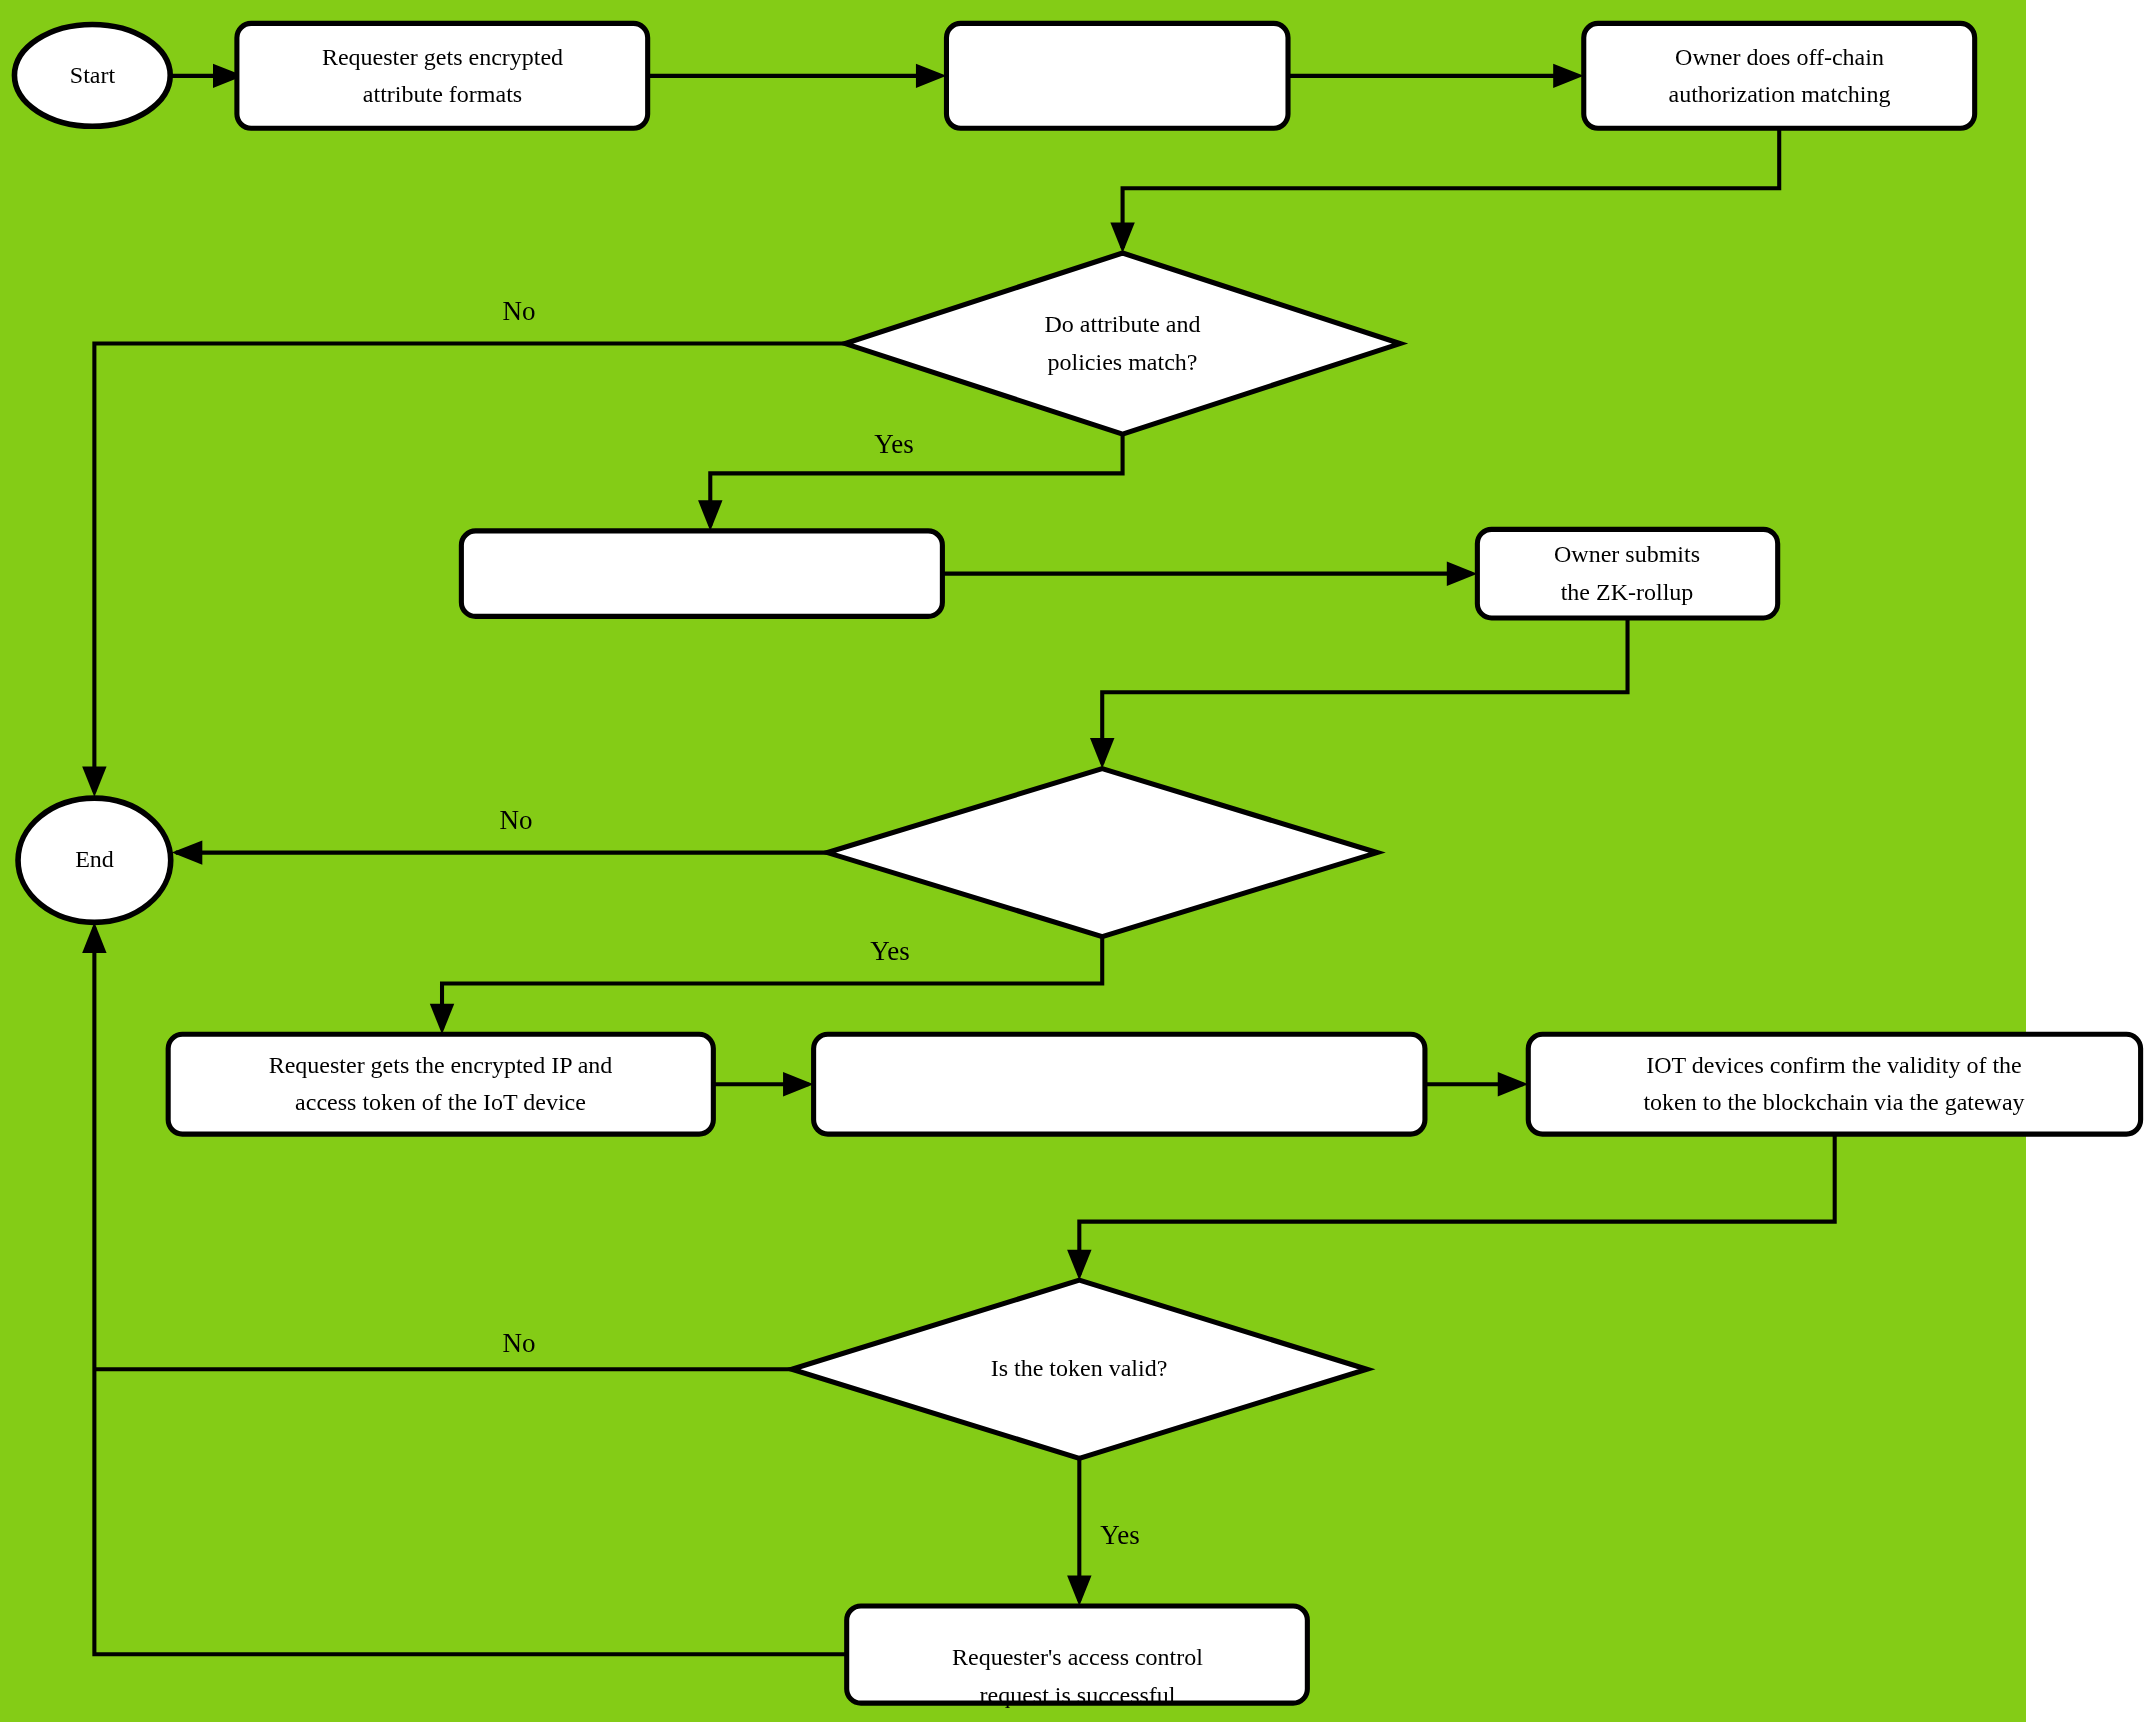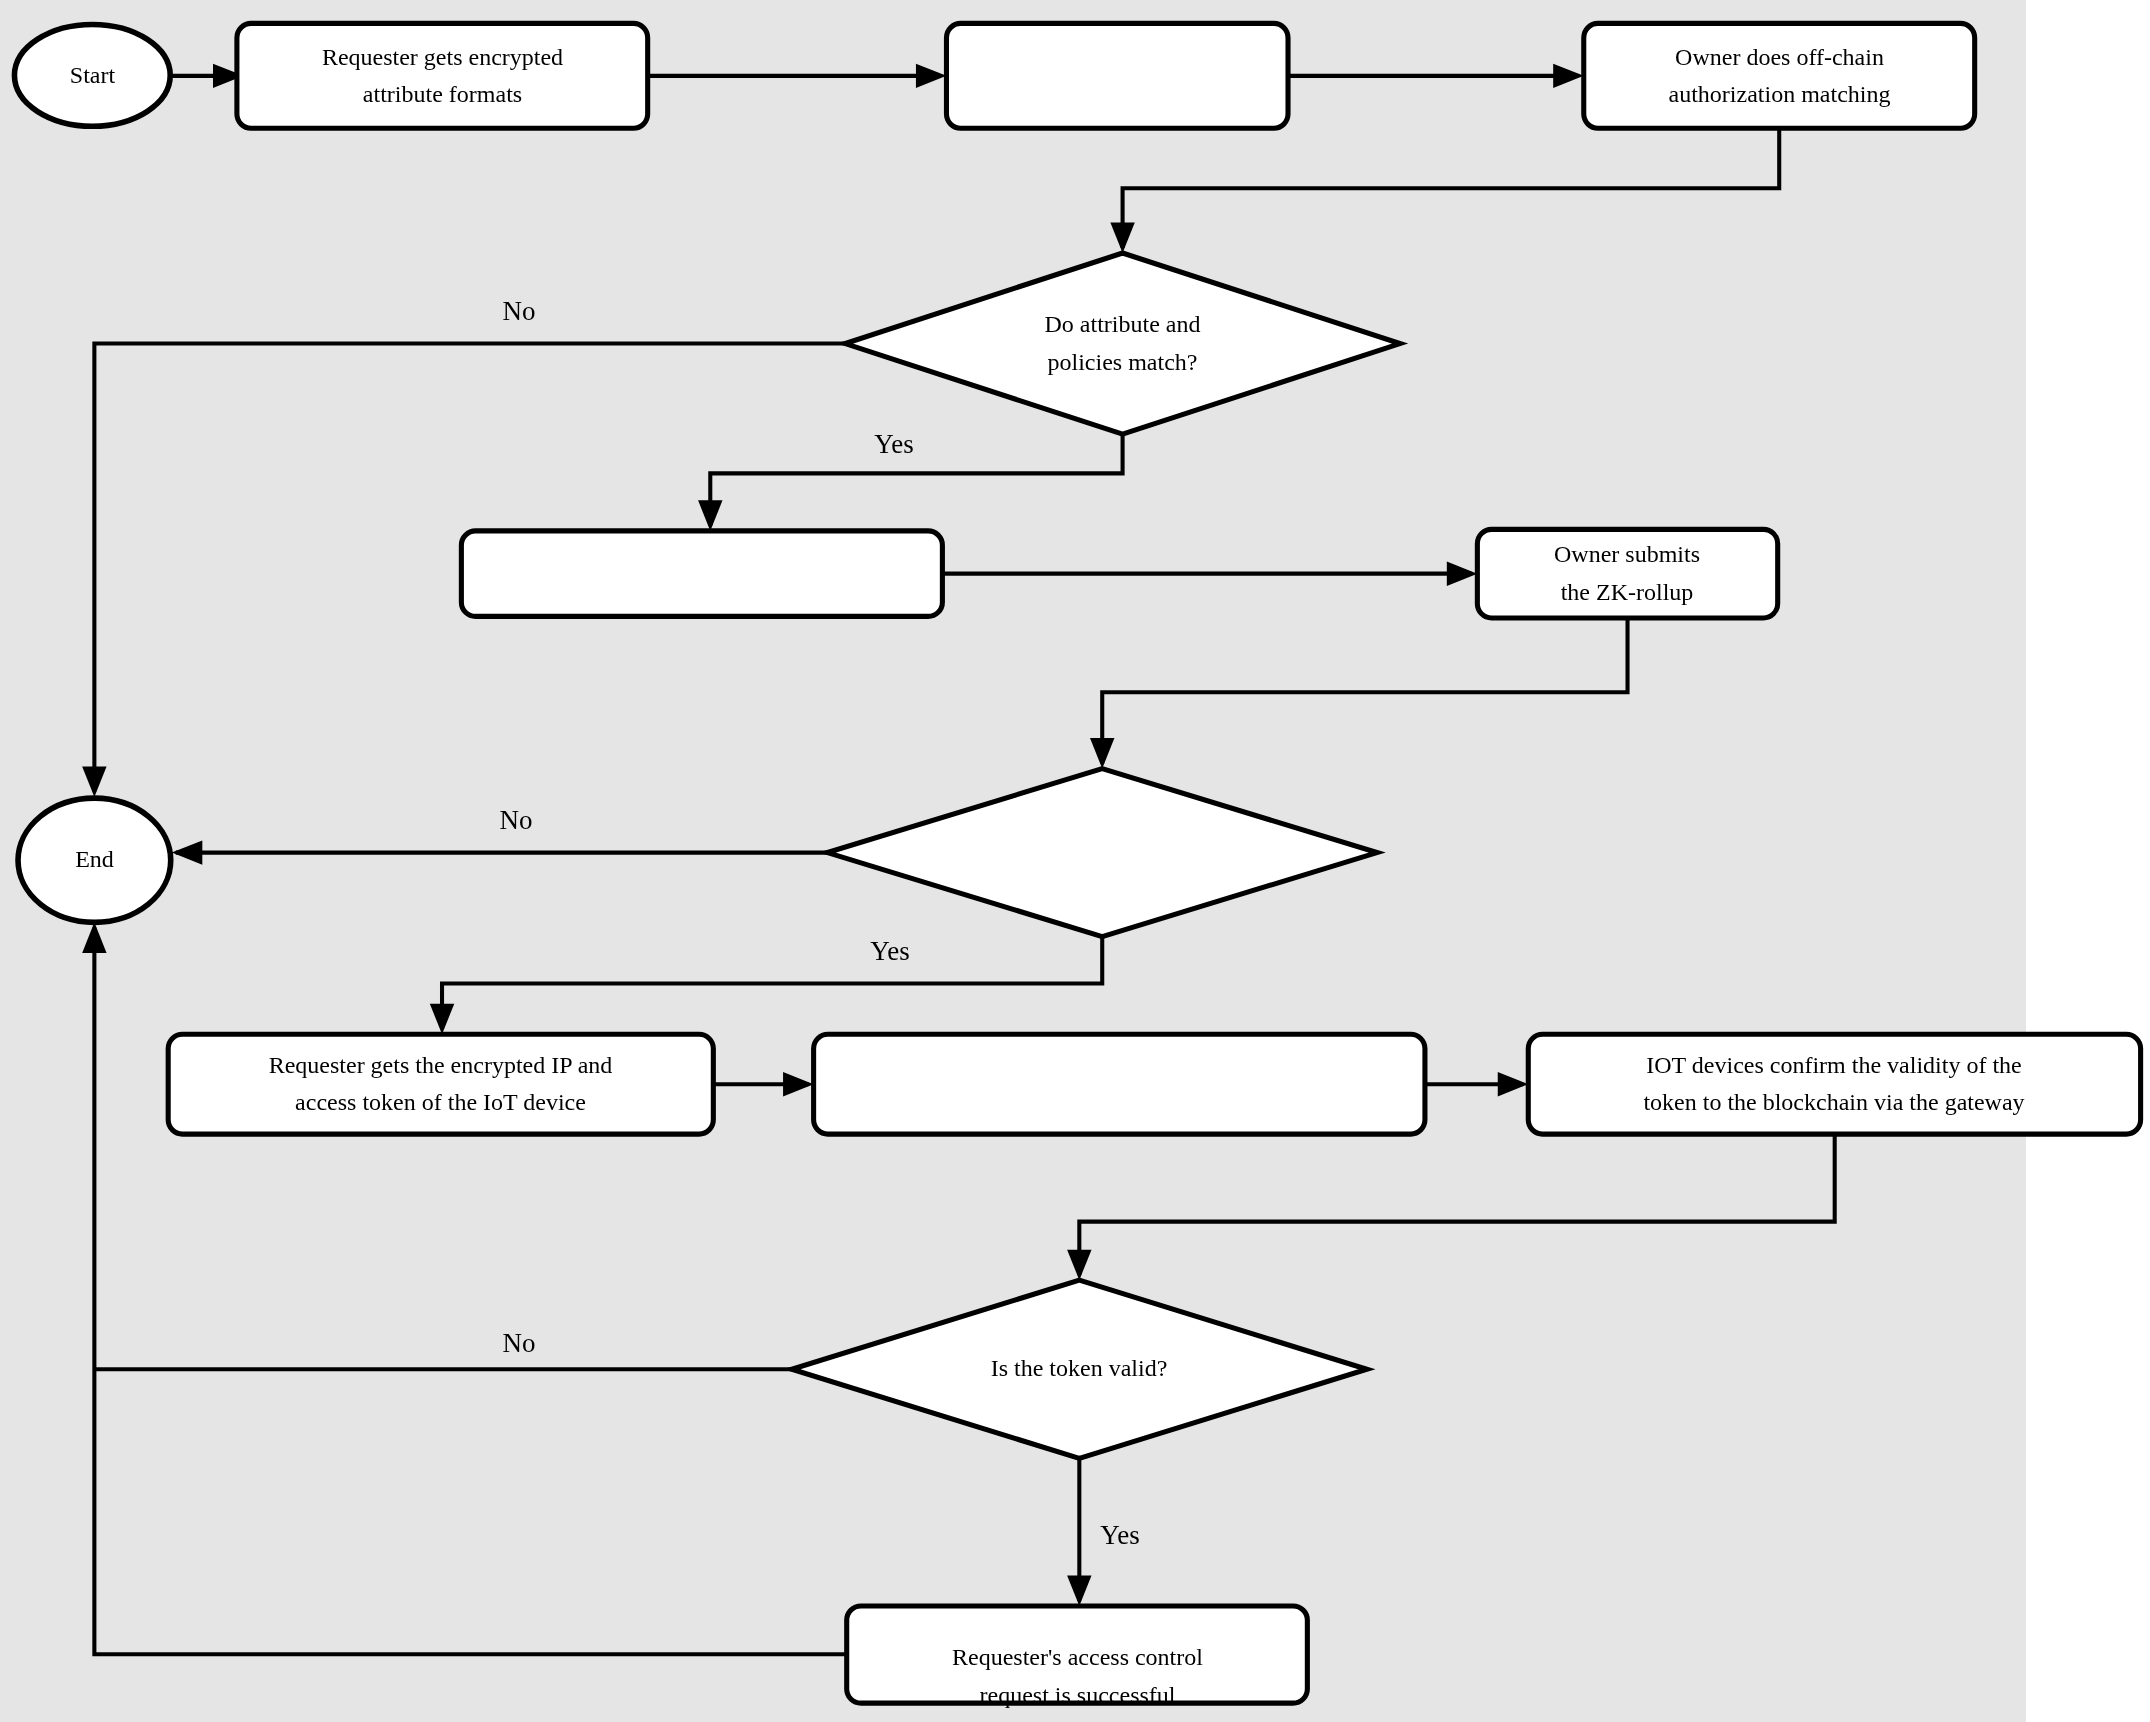--- a/index.html
+++ b/index.html
@@ -4,21 +4,21 @@
 <style>
   html, body {
     margin: 0;
     padding: 0;
     background: #ffffff;
   }
   #canvas {
     position: relative;
     width: 2026px;
     height: 1722px;
-    background: #e5e5e5;
+    background: #84cc16;
     font-family: "Liberation Serif", "DejaVu Serif", serif;
     color: #000000;
   }
   #wires {
     position: absolute;
     left: 0;
     top: 0;
   }
   .node-label {
     position: absolute;

